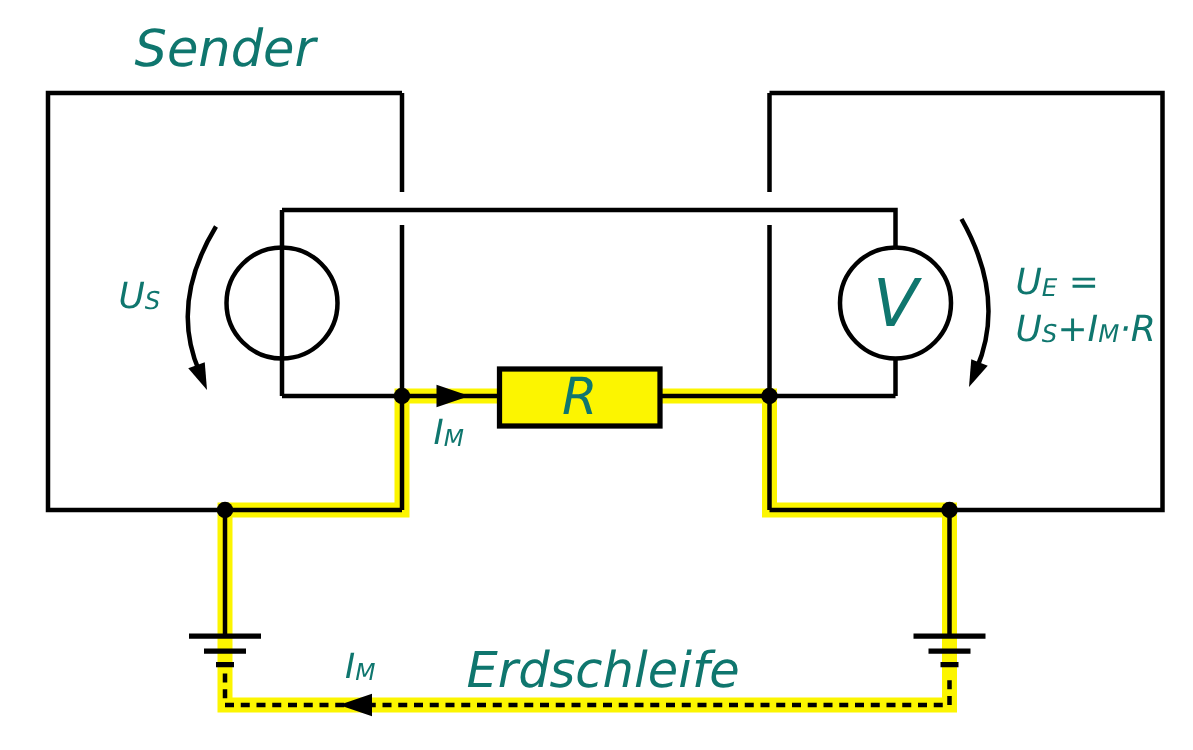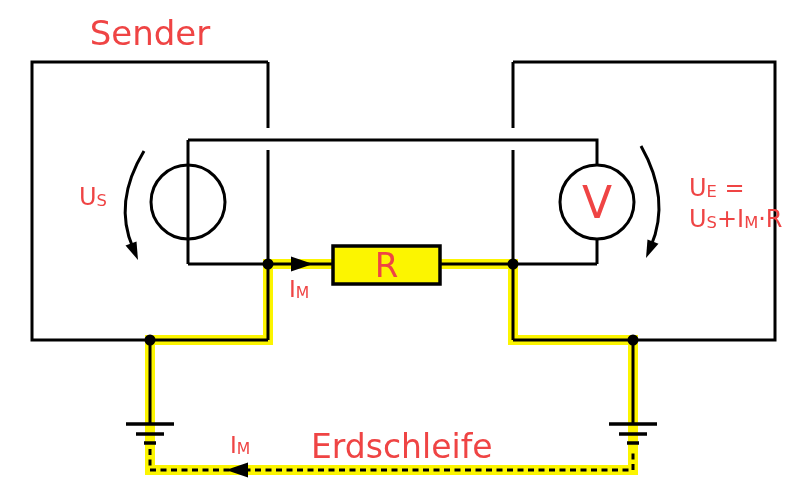--- a/index.html
+++ b/index.html
@@ -7,34 +7,35 @@
   .canvas {
     position: relative;
     width: 795px;
     height: 500px;
     background: #ffffff;
     overflow: hidden;
   }
   .canvas svg { position: absolute; left: 0; top: 0; }
   .lbl {
     position: absolute;
-    color: #ef4444;
+    color: #0f766e;
     white-space: nowrap;
     line-height: 1;
+    font-style: italic;
   }
   .lbl sub {
     font-size: 0.68em;
     vertical-align: -0.08em;
     line-height: 0;
   }
   .title { font-size: 34px; text-align: center; }
   .sender-title  { left: 32px;  top: 16px; width: 236px; }
   .empf-title    { left: 513px; top: 16px; width: 262px; }
   .us-lbl  { left: 79px;  top: 185px; font-size: 24px; }
-  .ue-lbl  { left: 677px; top: 173px; font-size: 24px; line-height: 31px; margin-left: 12px; }
+  .ue-lbl  { left: 677px; top: 173px; font-size: 24px; line-height: 31px; }
   .im-mid  { left: 289px; top: 278px; font-size: 23px; }
   .im-bot  { left: 230px; top: 434px; font-size: 23px; }
   .erdschleife { left: 311px; top: 430px; font-size: 33px; }
   .r-lbl {
     left: 333px; top: 246px; width: 107px; height: 38px;
     font-size: 34px; display: flex; align-items: center; justify-content: center;
   }
   .v-lbl {
     left: 560px; top: 181px; width: 74px;
     font-size: 44px; text-align: center;

